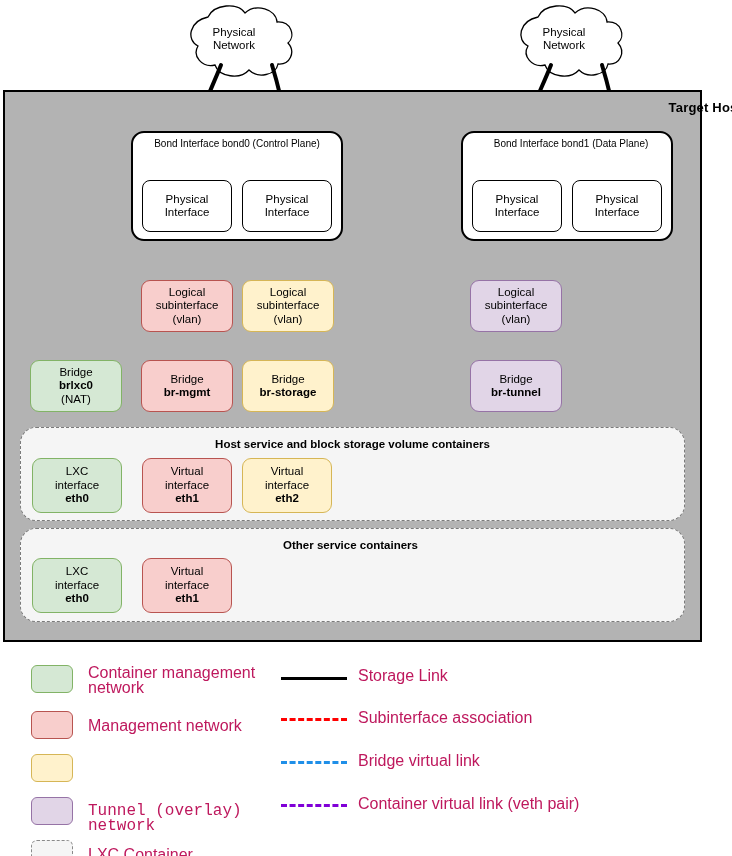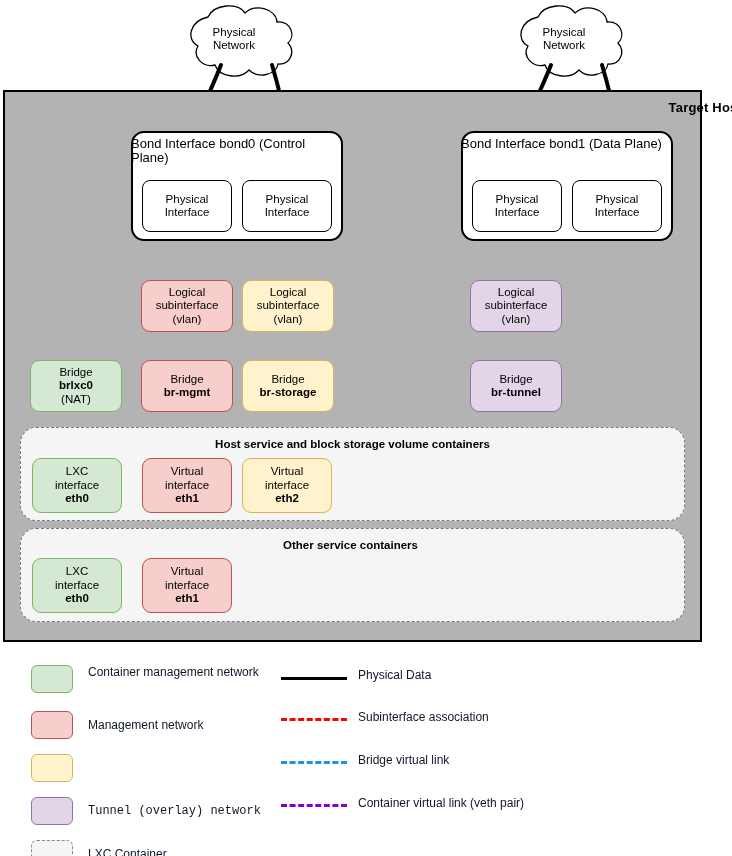--- a/index.html
+++ b/index.html
@@ -73,21 +73,22 @@
     border: 2.2px solid #000;
     border-radius: 13px;
     background: #ffffff;
     z-index: 4;
   }
   .bond-label {
     position: absolute;
     left: 0;
     right: 0;
     top: 6px;
-    font-size: 13px;
+    text-align: center;
+    font-size: 10px;
     line-height: 13.5px;
     z-index: 6;
   }
   .phys {
     position: absolute;
     box-sizing: border-box;
     border: 1.5px solid #000;
     border-radius: 8px;
     background: #ffffff;
     display: flex;
@@ -132,23 +133,23 @@
     position: absolute;
     width: 42px;
     height: 28px;
     box-sizing: border-box;
     border: 1.5px solid #000;
     border-radius: 6px;
   }
   .lg-swatch.dashed { background: #f5f5f5; border: 1.5px dashed #8a8a8a; }
   .lg-text {
     position: absolute;
-    font-size: 12px;
+    font-size: 16px;
     line-height: 15px;
-    color: #0f172a;
+    color: #be185d;
   }
   .lg-line {
     position: absolute;
     height: 0;
     border-top-width: 3.4px;
     border-top-style: solid;
   }
   .lg-line.dash { border-top-style: dashed; }
 </style>
 </head>
@@ -325,21 +326,21 @@
 
     <div class="lg-swatch" style="left:31px; top:99px; background:#fff2cc; border-color:#d6b656;"></div>
 
     <div class="lg-swatch" style="left:31px; top:142px; background:#e1d5e7; border-color:#9673a6;"></div>
     <div class="lg-text" style="left:88px; top:149px; width:190px;font-family:Liberation Mono, monospace;">Tunnel (overlay) network</div>
 
     <div class="lg-swatch dashed" style="left:31px; top:185px;"></div>
     <div class="lg-text" style="left:88px; top:192px; width:190px;">LXC Container</div>
 
     <div class="lg-line" style="left:281px; top:22px; width:66px; border-top-color:#000000;"></div>
-    <div class="lg-text" style="left:358px; top:13px; width:260px;">Physical Data</div>
+    <div class="lg-text" style="left:358px; top:13px; width:260px;">Storage Link</div>
 
     <div class="lg-line dash" style="left:281px; top:63px; width:66px; border-top-color:#ff0000;"></div>
     <div class="lg-text" style="left:358px; top:55px; width:260px;">Subinterface association</div>
 
     <div class="lg-line dash" style="left:281px; top:106px; width:66px; border-top-color:#1f8fe8;"></div>
     <div class="lg-text" style="left:358px; top:98px; width:260px;">Bridge virtual link</div>
 
     <div class="lg-line dash" style="left:281px; top:149px; width:66px; border-top-color:#8000d7;"></div>
     <div class="lg-text" style="left:358px; top:141px; width:300px;">Container virtual link (veth pair)</div>
 

